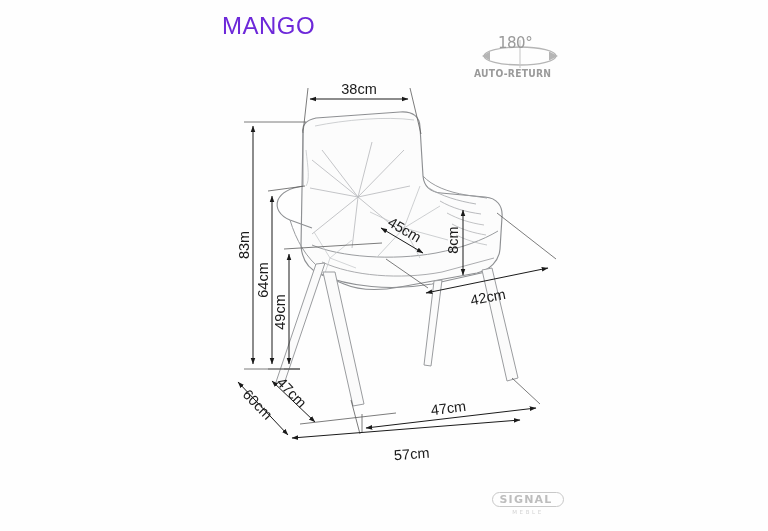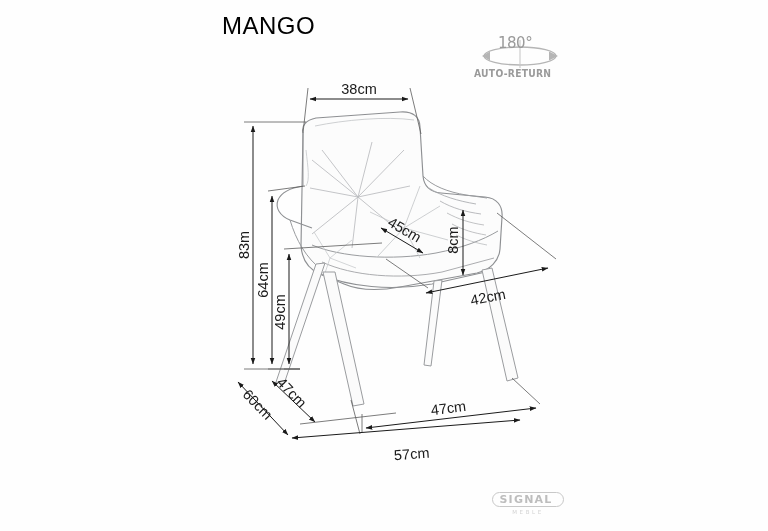--- a/index.html
+++ b/index.html
@@ -14,21 +14,21 @@
     background: #fefefe;
     font-family: "Liberation Sans", sans-serif;
     overflow: hidden;
   }
   #product-title {
     position: absolute;
     left: 222px;
     top: 12px;
     font-size: 24px;
     letter-spacing: 0.5px;
-    color: #000000;
+    color: #6d28d9;
     font-weight: 400;
     white-space: nowrap;
   }
   #autoreturn-badge {
     position: absolute;
     left: 468px;
     top: 14px;
     width: 104px;
     height: 52px;
     margin-top: 20px;

